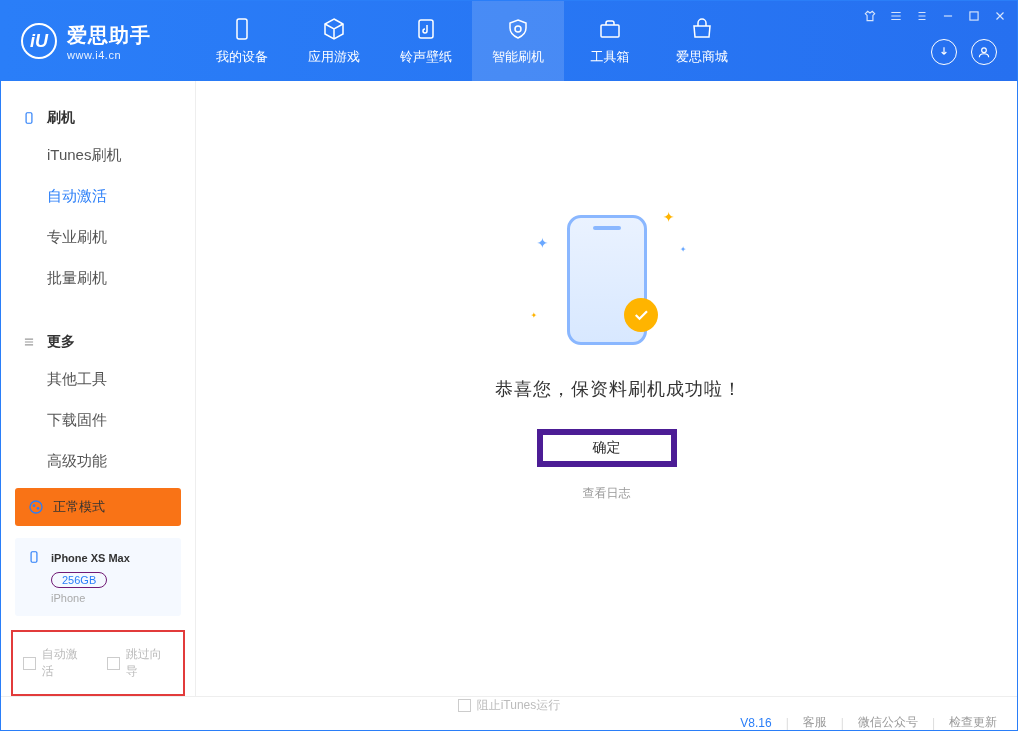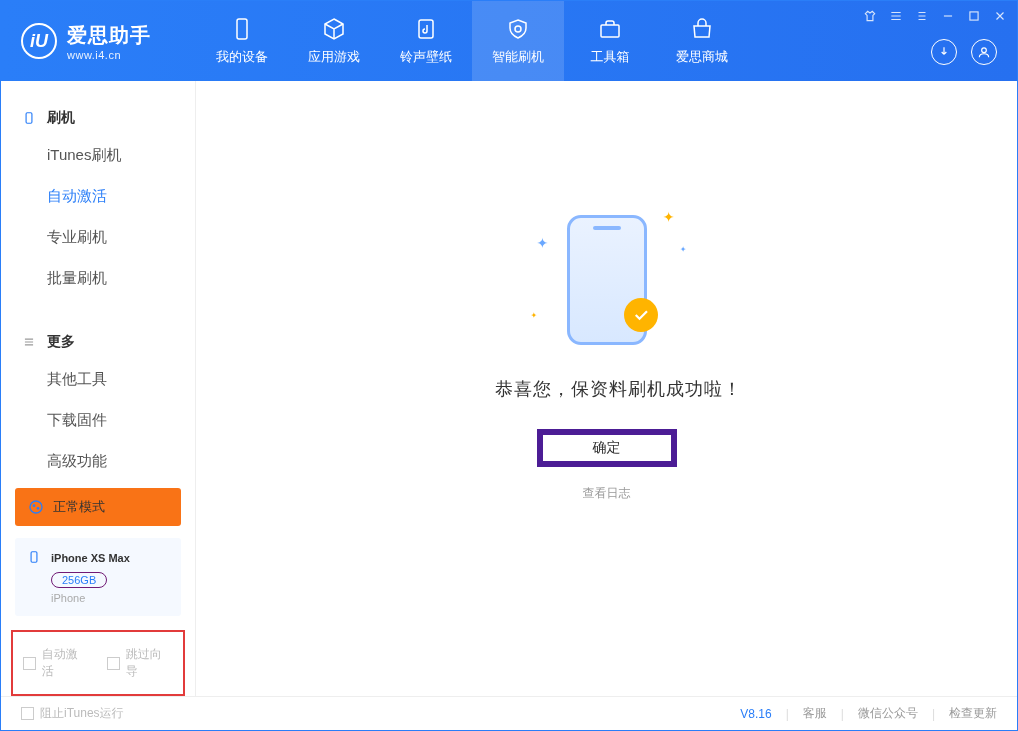--- a/index.html
+++ b/index.html
@@ -43,21 +43,21 @@
 .hero { position: relative; margin-top: -60px; }
 .phone { width: 80px; height: 130px; border: 3px solid #8ab7ff; border-radius: 14px; background: linear-gradient(to bottom, #eaf2ff, #d8e8ff); position: relative; }
 .phone::before { content:""; position:absolute; top:8px; left:50%; transform:translateX(-50%); width:28px; height:4px; background:#8ab7ff; border-radius:2px; }
 .check-badge { position:absolute; right:-14px; bottom:10px; width:34px; height:34px; background:#ffb400; border-radius:50%; display:flex; align-items:center; justify-content:center; }
 .check-badge svg { width:18px; height:18px; stroke:#fff; stroke-width:3; fill:none; }
 .sparkle { position:absolute; color:#ffb400; font-size:14px; }
 .s1 { left:-30px; top:20px; color:#6aa8ff; } .s2 { right:-28px; top:-6px; } .s3 { right:-40px; top:30px; color:#6aa8ff; font-size:8px; } .s4 { left:-36px; bottom:25px; font-size:8px; }
 .msg { font-size: 18px; color: #333; margin-top: 32px; letter-spacing: 1px; margin-left: 24px; }
 .ok-btn { margin-top: 28px; width: 140px; height: 38px; border: 6px solid #4c1d95; background: #fff; font-size: 14px; color: #333; cursor: pointer; }
 .log-link { margin-top: 18px; font-size: 12px; color: #999; cursor: pointer; }
-.footer { height: 34px; border-top: 1px solid #eee; display:flex; align-items:center; padding: 0 20px; font-size: 12px; color:#999; }
+.footer { height: 34px; border-top: 1px solid #eee; display:flex; align-items:center; padding: 0 20px; font-size: 12px; color:#999;flex-direction:column; }
 .footer .chk .box { border-color:#ccc; }
 .footer-right { margin-left:auto; display:flex; align-items:center; gap:14px; }
 .footer-right .sep { color:#ddd; }
 .footer-right span { cursor:pointer; }
 .ver { color:#2a7ef8; }
 </style>
 </head>
 <body>
 
 <div class="window">

